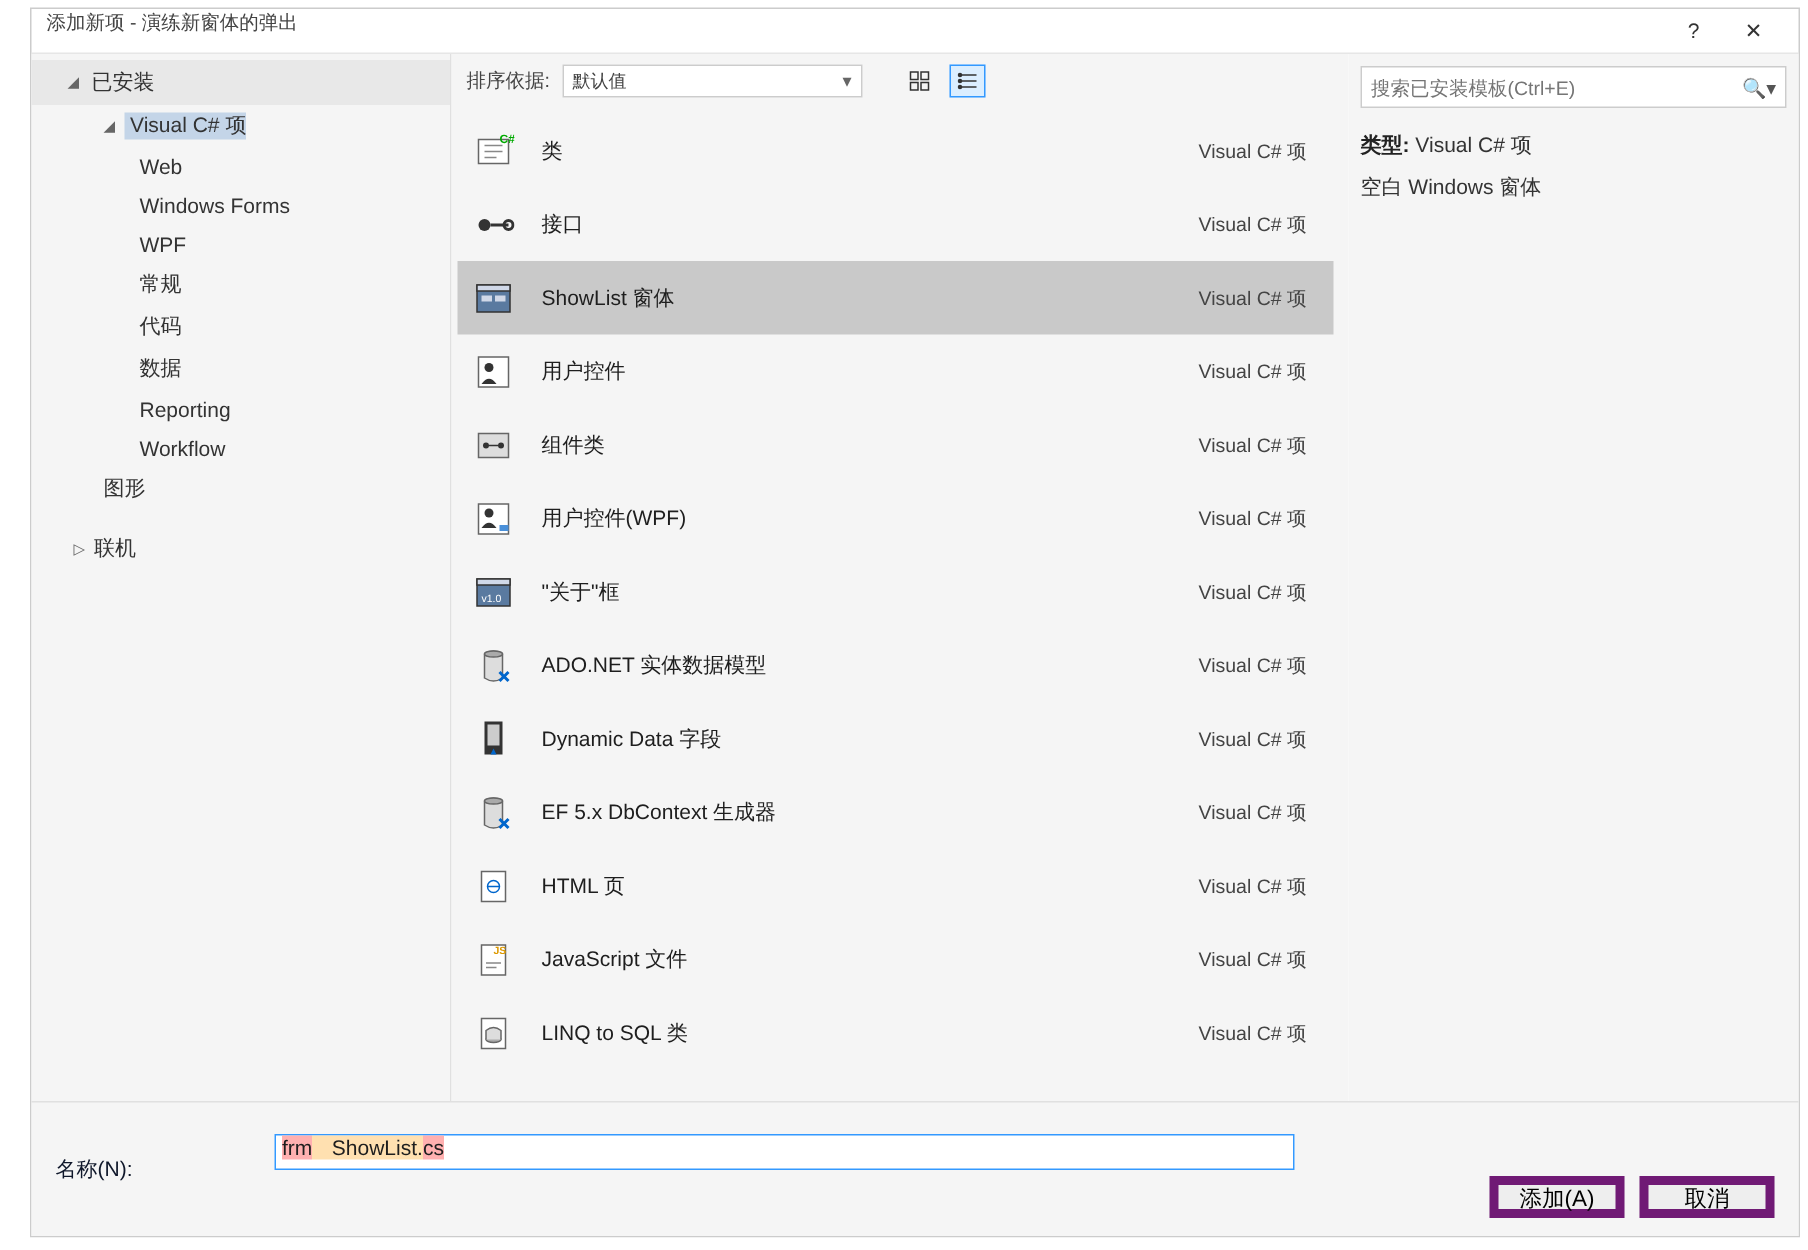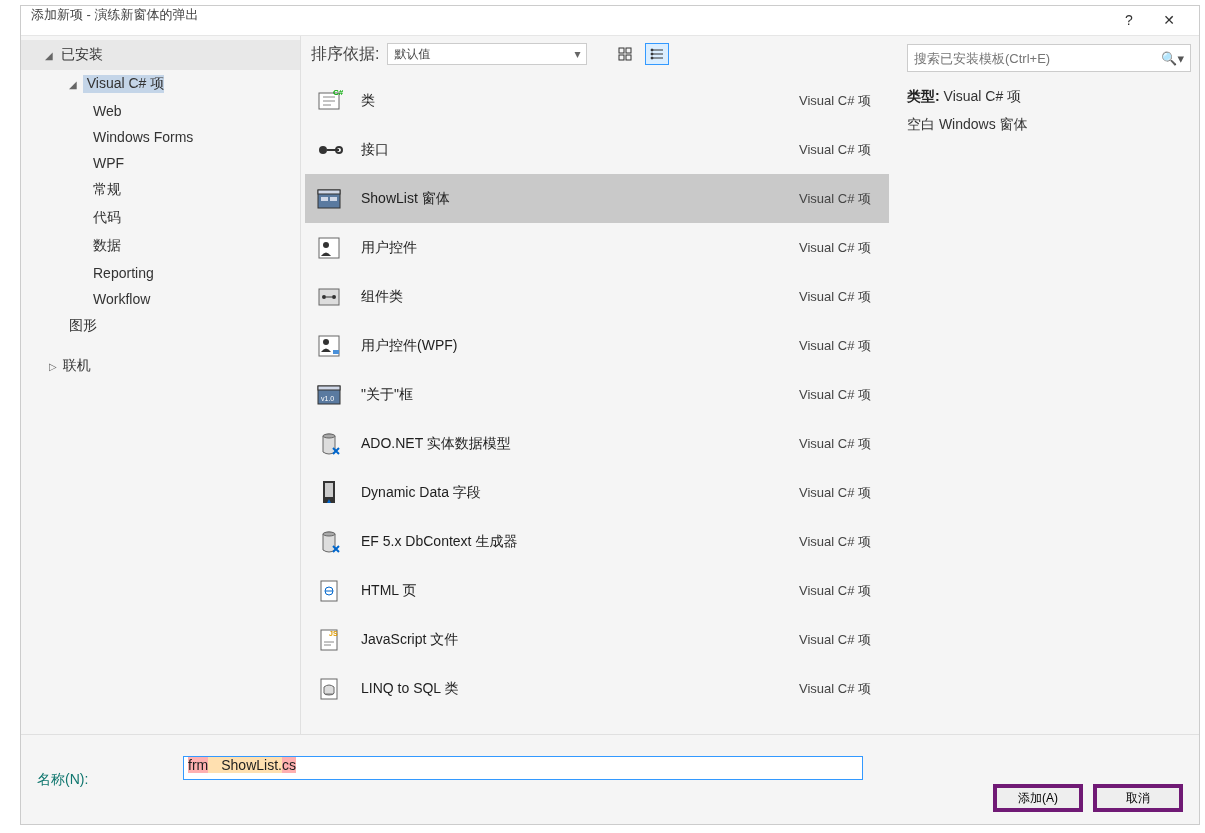--- a/index.html
+++ b/index.html
@@ -13,46 +13,46 @@
 .tree-node { padding: 5px 0; cursor: pointer; display: flex; align-items: center; font-size: 14px; color: #333; }
 .tree-node.header { background: #e8e8e8; padding: 6px 10px 6px 40px; font-weight: normal; position: relative; }
 .tree-node.header::before { content: "◢"; position: absolute; left: 24px; font-size: 10px; color: #666; }
 .tree-child { padding-left: 72px; font-size: 14px; color: #333; }
 .tree-child.selected { background: #c4d5e8; border: 1px dotted #7aa; margin: 0 6px; padding-left: 66px; }
 .tree-sub { padding-left: 48px; }
 .tree-toggle::before { content: "▷"; margin-right: 6px; font-size: 10px; color: #666; }
 .tree-toggle.open::before { content: "◢"; }
 .center { flex: 1; display: flex; flex-direction: column; background: #f5f5f5; }
 .toolbar { height: 36px; display: flex; align-items: center; padding: 0 10px; gap: 8px; }
-.sort-label { font-size: 16px; color: #444; }
+.sort-label { font-size: 13px; color: #444; }
 .sort-dd { width: 200px; height: 22px; border: 1px solid #ccc; background: #fff; padding: 0 6px; font-size: 12px; color: #444; display: flex; align-items: center; justify-content: space-between; }
 .sort-dd::after { content: "▾"; color: #666; }
 .view-btn { width: 24px; height: 22px; border: 1px solid transparent; background: none; display: inline-flex; align-items: center; justify-content: center; cursor: pointer; }
 .view-btn.active { border: 1px solid #3399ff; background: #dbeeff; }
 .view-btn svg { stroke: #333; }
 .template-list { flex: 1; overflow-y: auto; padding: 4px 10px 4px 4px; }
 .tpl-row { display: flex; align-items: center; height: 49px; padding: 0 8px; cursor: pointer; gap: 16px; }
 .tpl-row.selected { background: #c9c9c9; }
 .tpl-icon { width: 32px; height: 32px; display: flex; align-items: center; justify-content: center; flex-shrink: 0; }
 .tpl-name { flex: 1; font-size: 14px; color: #1e1e1e; }
 .tpl-lang { font-size: 13px; color: #444; padding-right: 10px; }
 .rightpane { width: 300px; background: #f5f5f5; padding: 8px; }
 .search { height: 28px; border: 1px solid #ccc; background: #fff; display: flex; align-items: center; padding: 0 6px; margin-bottom: 16px; }
 .search input { flex: 1; border: none; outline: none; font-size: 13px; color: #999; background: transparent; }
 .search-icon { font-size: 13px; color: #555; }
 .desc-row { font-size: 14px; color: #333; margin-bottom: 10px; }
 .desc-label { font-weight: bold; color: #222; }
 .bottom { position: absolute; bottom: 0; left: 0; right: 0; height: 90px; background: #f5f5f5; border-top: 1px solid #e0e0e0; padding: 12px 16px; }
 .name-row { display: flex; align-items: center; gap: 16px; }
-.name-label { font-size: 14px; color: #0f766e; width: 130px; margin-top: 24px; }
+.name-label { font-size: 14px; color: #0f172a; width: 130px; margin-top: 24px; }
 .name-input { flex: 1; max-width: 680px; height: 24px; border: 1px solid #3399ff; padding: 0 4px; font-size: 14px; font-family: Consolas, monospace; background: #fff; position: relative; }
 .hl1 { background: #ffb0b0; }
 .hl2 { background: #ffe0b0; padding-left: 13px; }
 .footer-btns { position: absolute; bottom: 12px; right: 16px; display: flex; gap: 10px; }
-.footer-btns button { width: 90px; height: 28px; border: 4px solid #701a75; background: #eee; font-size: 12px; cursor: pointer; }
+.footer-btns button { width: 90px; height: 28px; border: 6px solid #701a75; background: #eee; font-size: 15px; cursor: pointer; }
 </style>
 </head>
 <body>
 
 <div class="dialog">
   <div class="titlebar">
     <div class="title">添加新项 - 演练新窗体的弹出</div>
     <button>?</button>
     <button>✕</button>
   </div>

